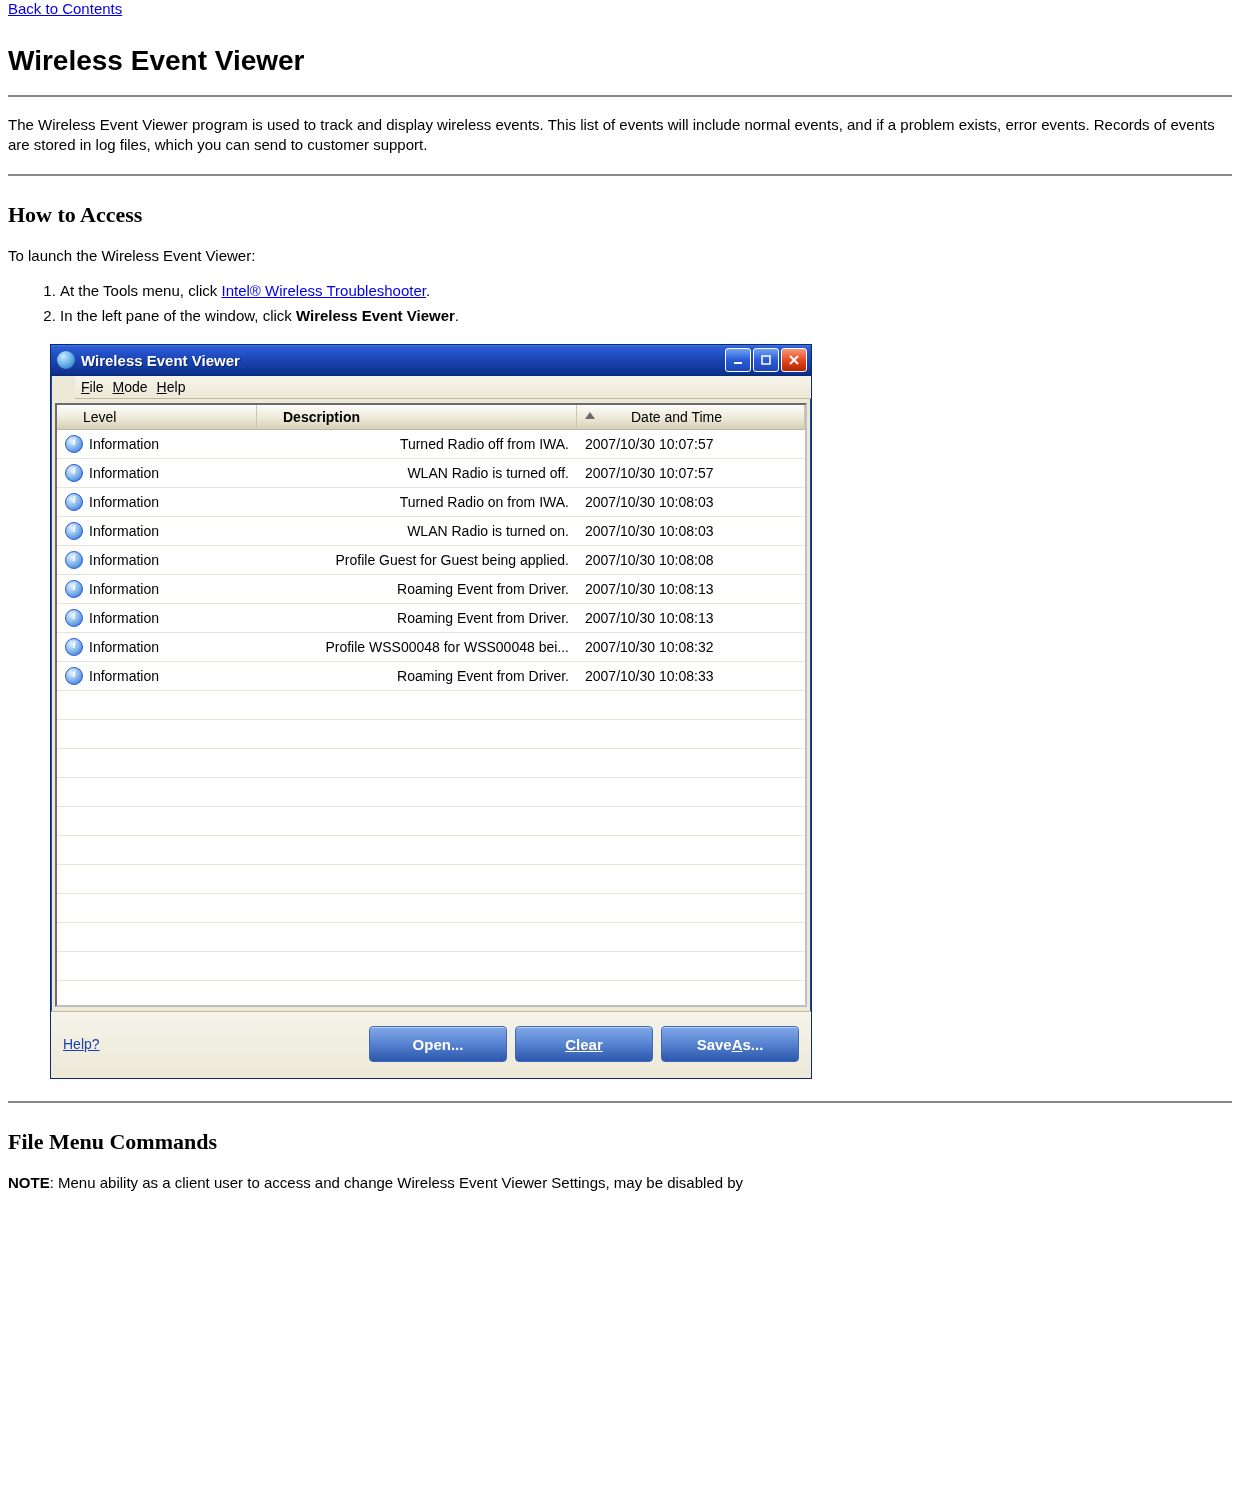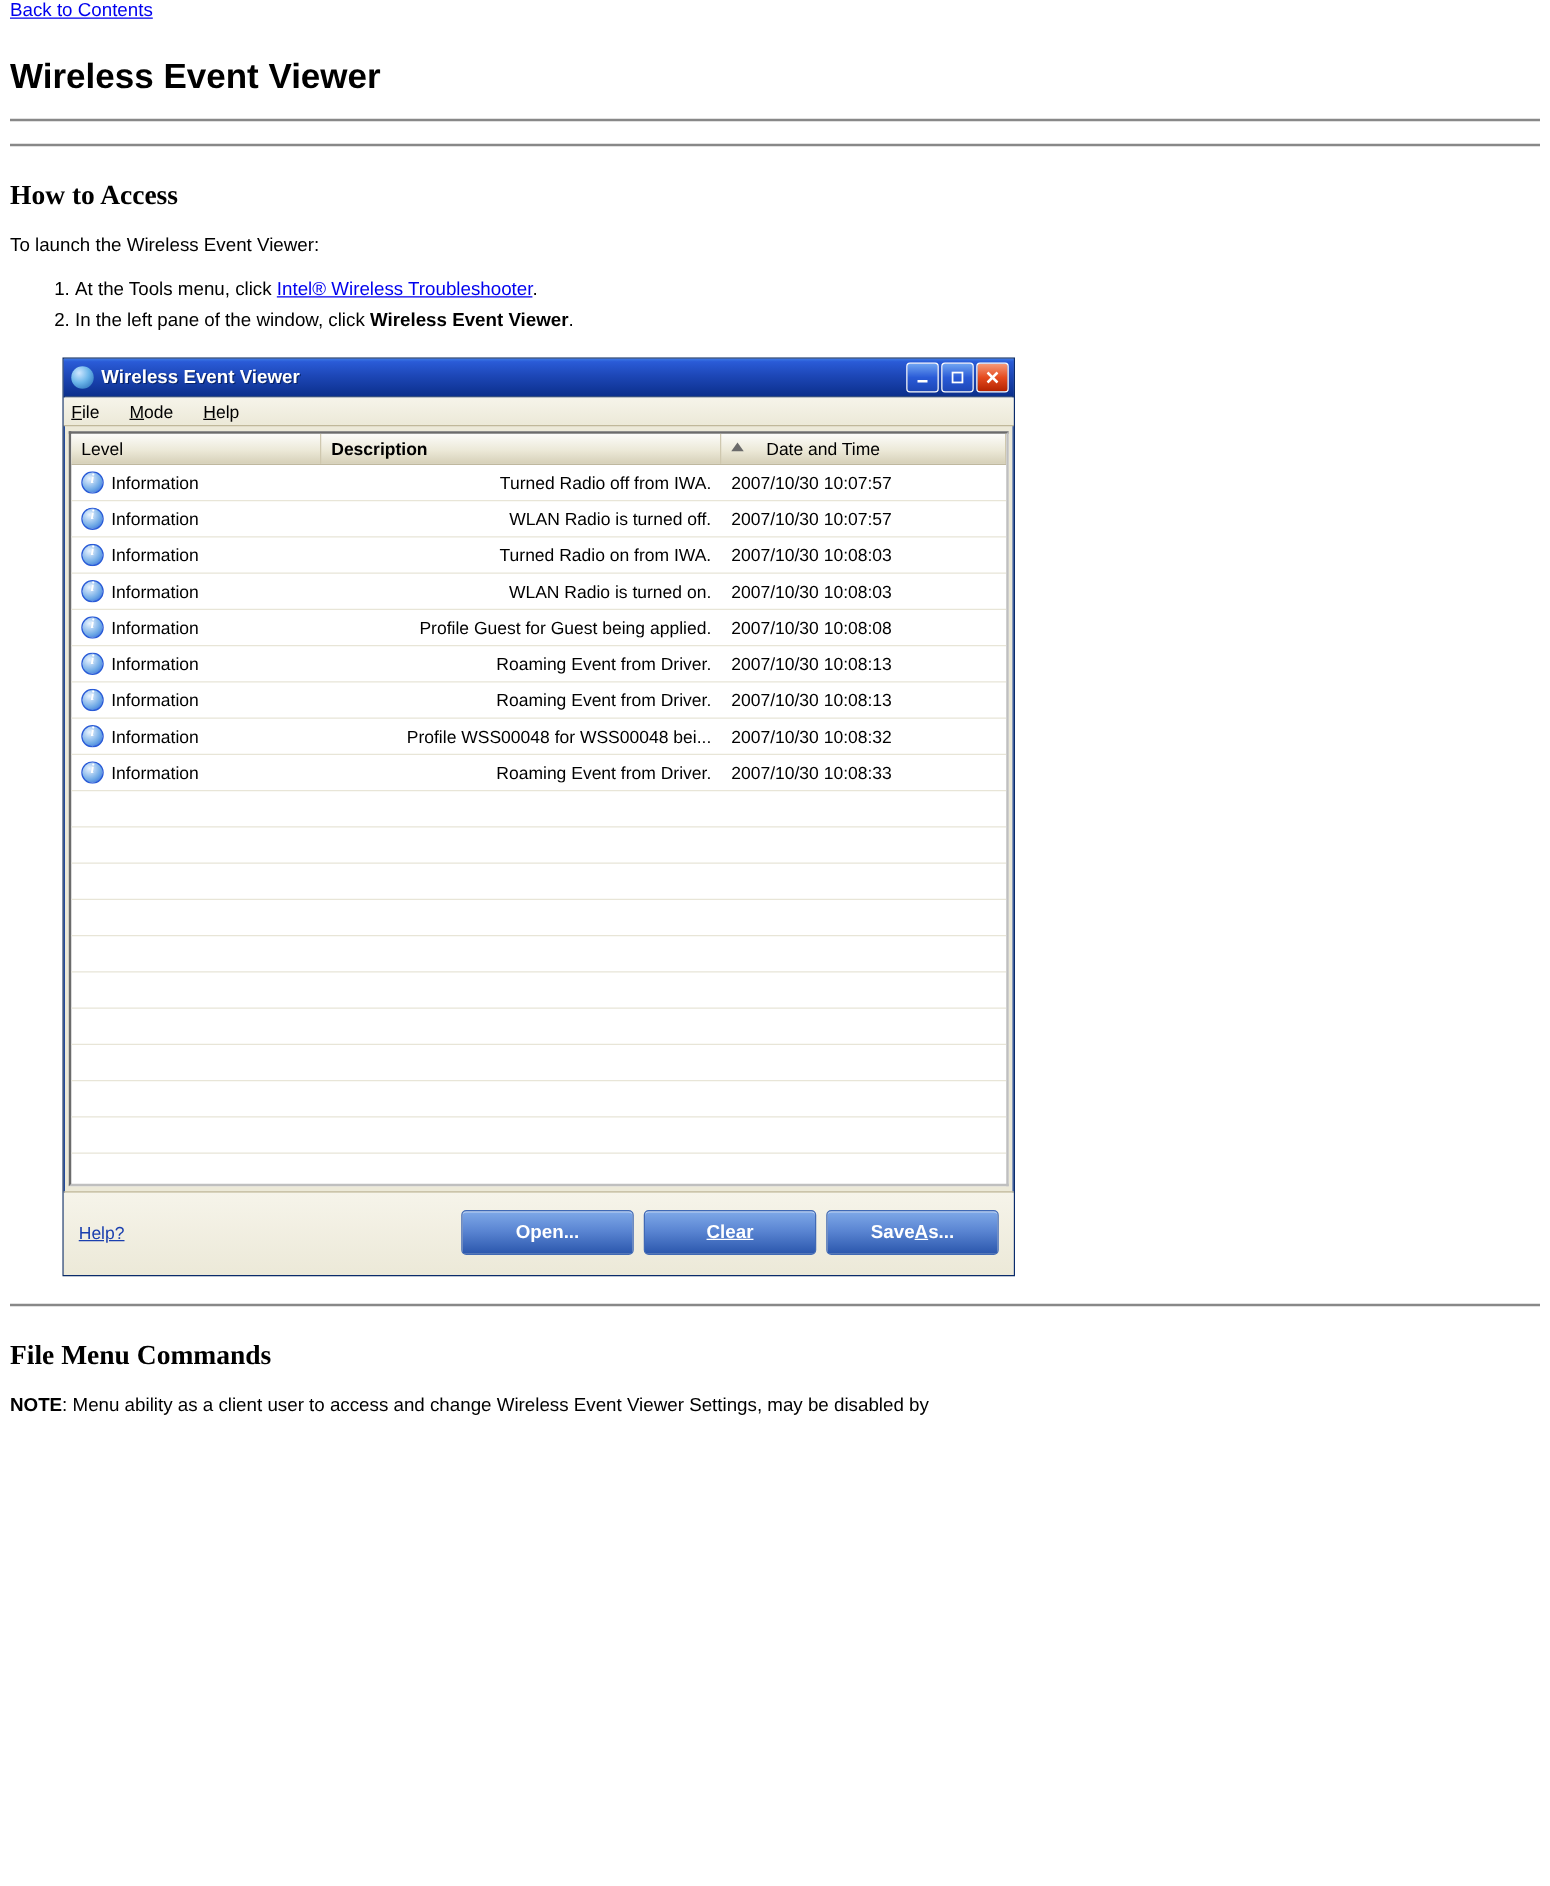--- a/index.html
+++ b/index.html
@@ -65,41 +65,41 @@
     background: linear-gradient(to bottom, #f59a7a, #e54b1f 50%, #b42300);
     color: #fff; font-weight: bold;
   }
   .win-btn svg { display:block; }
 
   .menubar {
     background: linear-gradient(to bottom,#f6f4ea,#ece9d8);
     border-bottom: 1px solid #c0b89a;
     padding: 3px 6px;
     font-size: 14px;
-    display: flex; gap: 24px;
+    display: flex; gap: 9px; margin-left: 24px;
   }
   .menubar .m { cursor: default; }
   .menubar .m u { text-decoration: underline; }
 
   .listview {
     margin: 4px;
     border: 2px inset #bfbfbf;
     background: #fff;
     height: 600px;
     overflow: hidden;
   }
   .lv-header {
     display: flex;
     background: linear-gradient(to bottom,#fcfcfa,#ece9d8 55%, #d6d0b8);
     border-bottom: 1px solid #bfb89f;
     font-size: 14px;
   }
   .lv-header .col {
     border-right: 1px solid #cfc8af;
-    padding: 4px 8px;
+    padding: 4px 26px;
     box-sizing: border-box;
   }
   .col-level { width: 200px; }
   .col-desc  { width: 320px; font-weight: bold; }
   .col-date  { flex: 1; position: relative; }
   .col-date .sort-arrow {
     position:absolute; left:8px; top:7px;
     width:0;height:0;border-left:5px solid transparent;border-right:5px solid transparent;border-bottom:7px solid #6a6a6a;
   }
   .col-date span { margin-left: 28px; }
@@ -151,20 +151,21 @@
 </head>
 <body>
 
 <div class="page">
   <a class="link" href="#">Back to Contents</a>
 
   <h1>Wireless Event Viewer</h1>
 
   <hr class="sep">
 
+  <p>The Wireless Event Viewer program is used to track and display wireless events. This list of events will include normal events, and if a problem exists, error events. Records of events are stored in log files, which you can send to customer support.</p>
 
   <hr class="sep">
 
   <h2>How to Access</h2>
 
   <p>To launch the Wireless Event Viewer:</p>
 
   <ol>
     <li>
       <span>At the Tools menu, click </span><a class="link" href="#">Intel® Wireless Troubleshooter</a><span>.</span>

